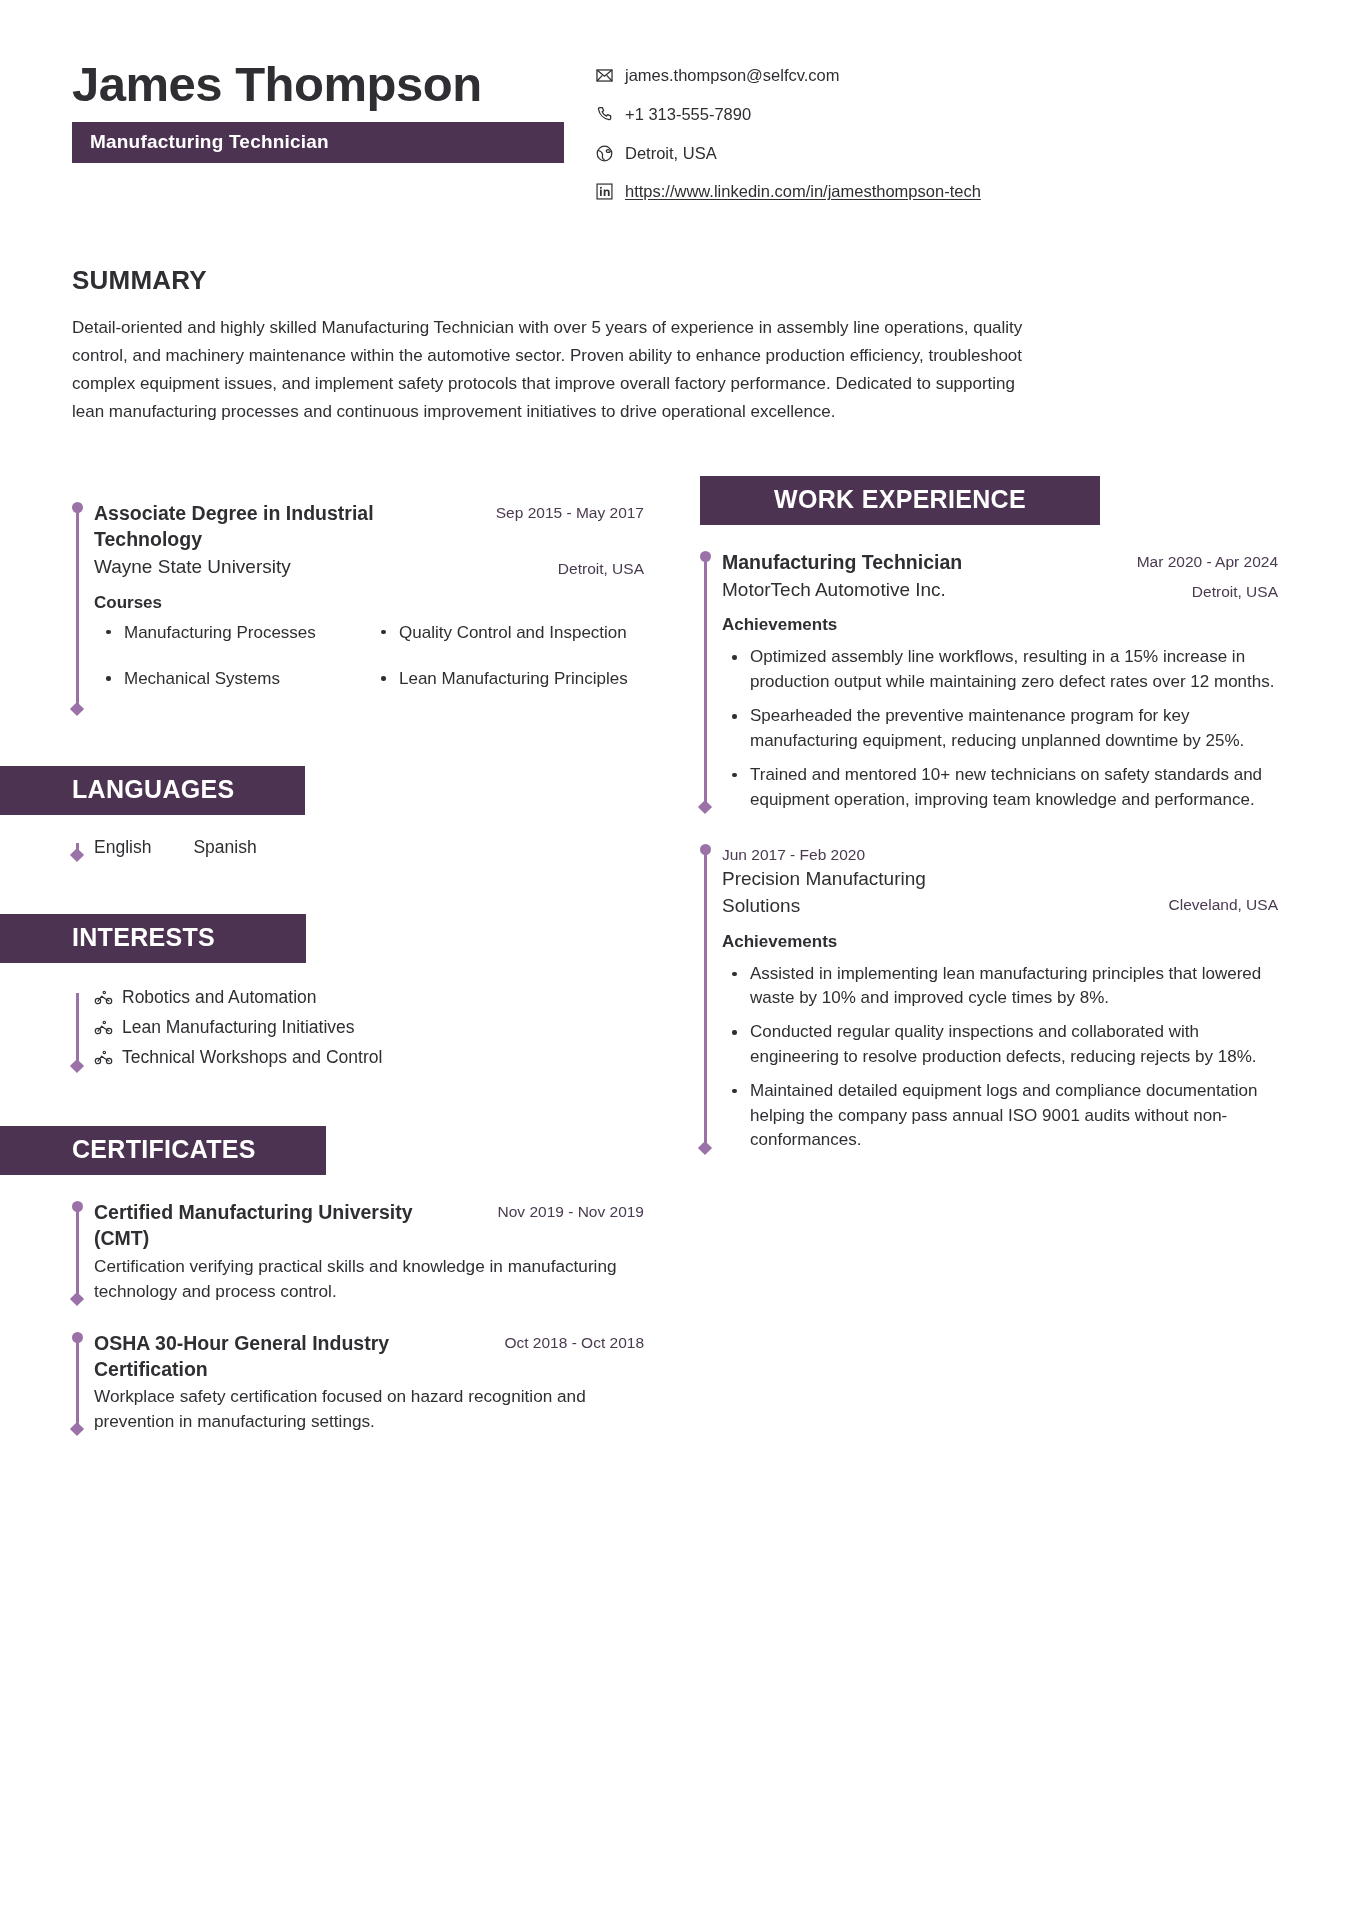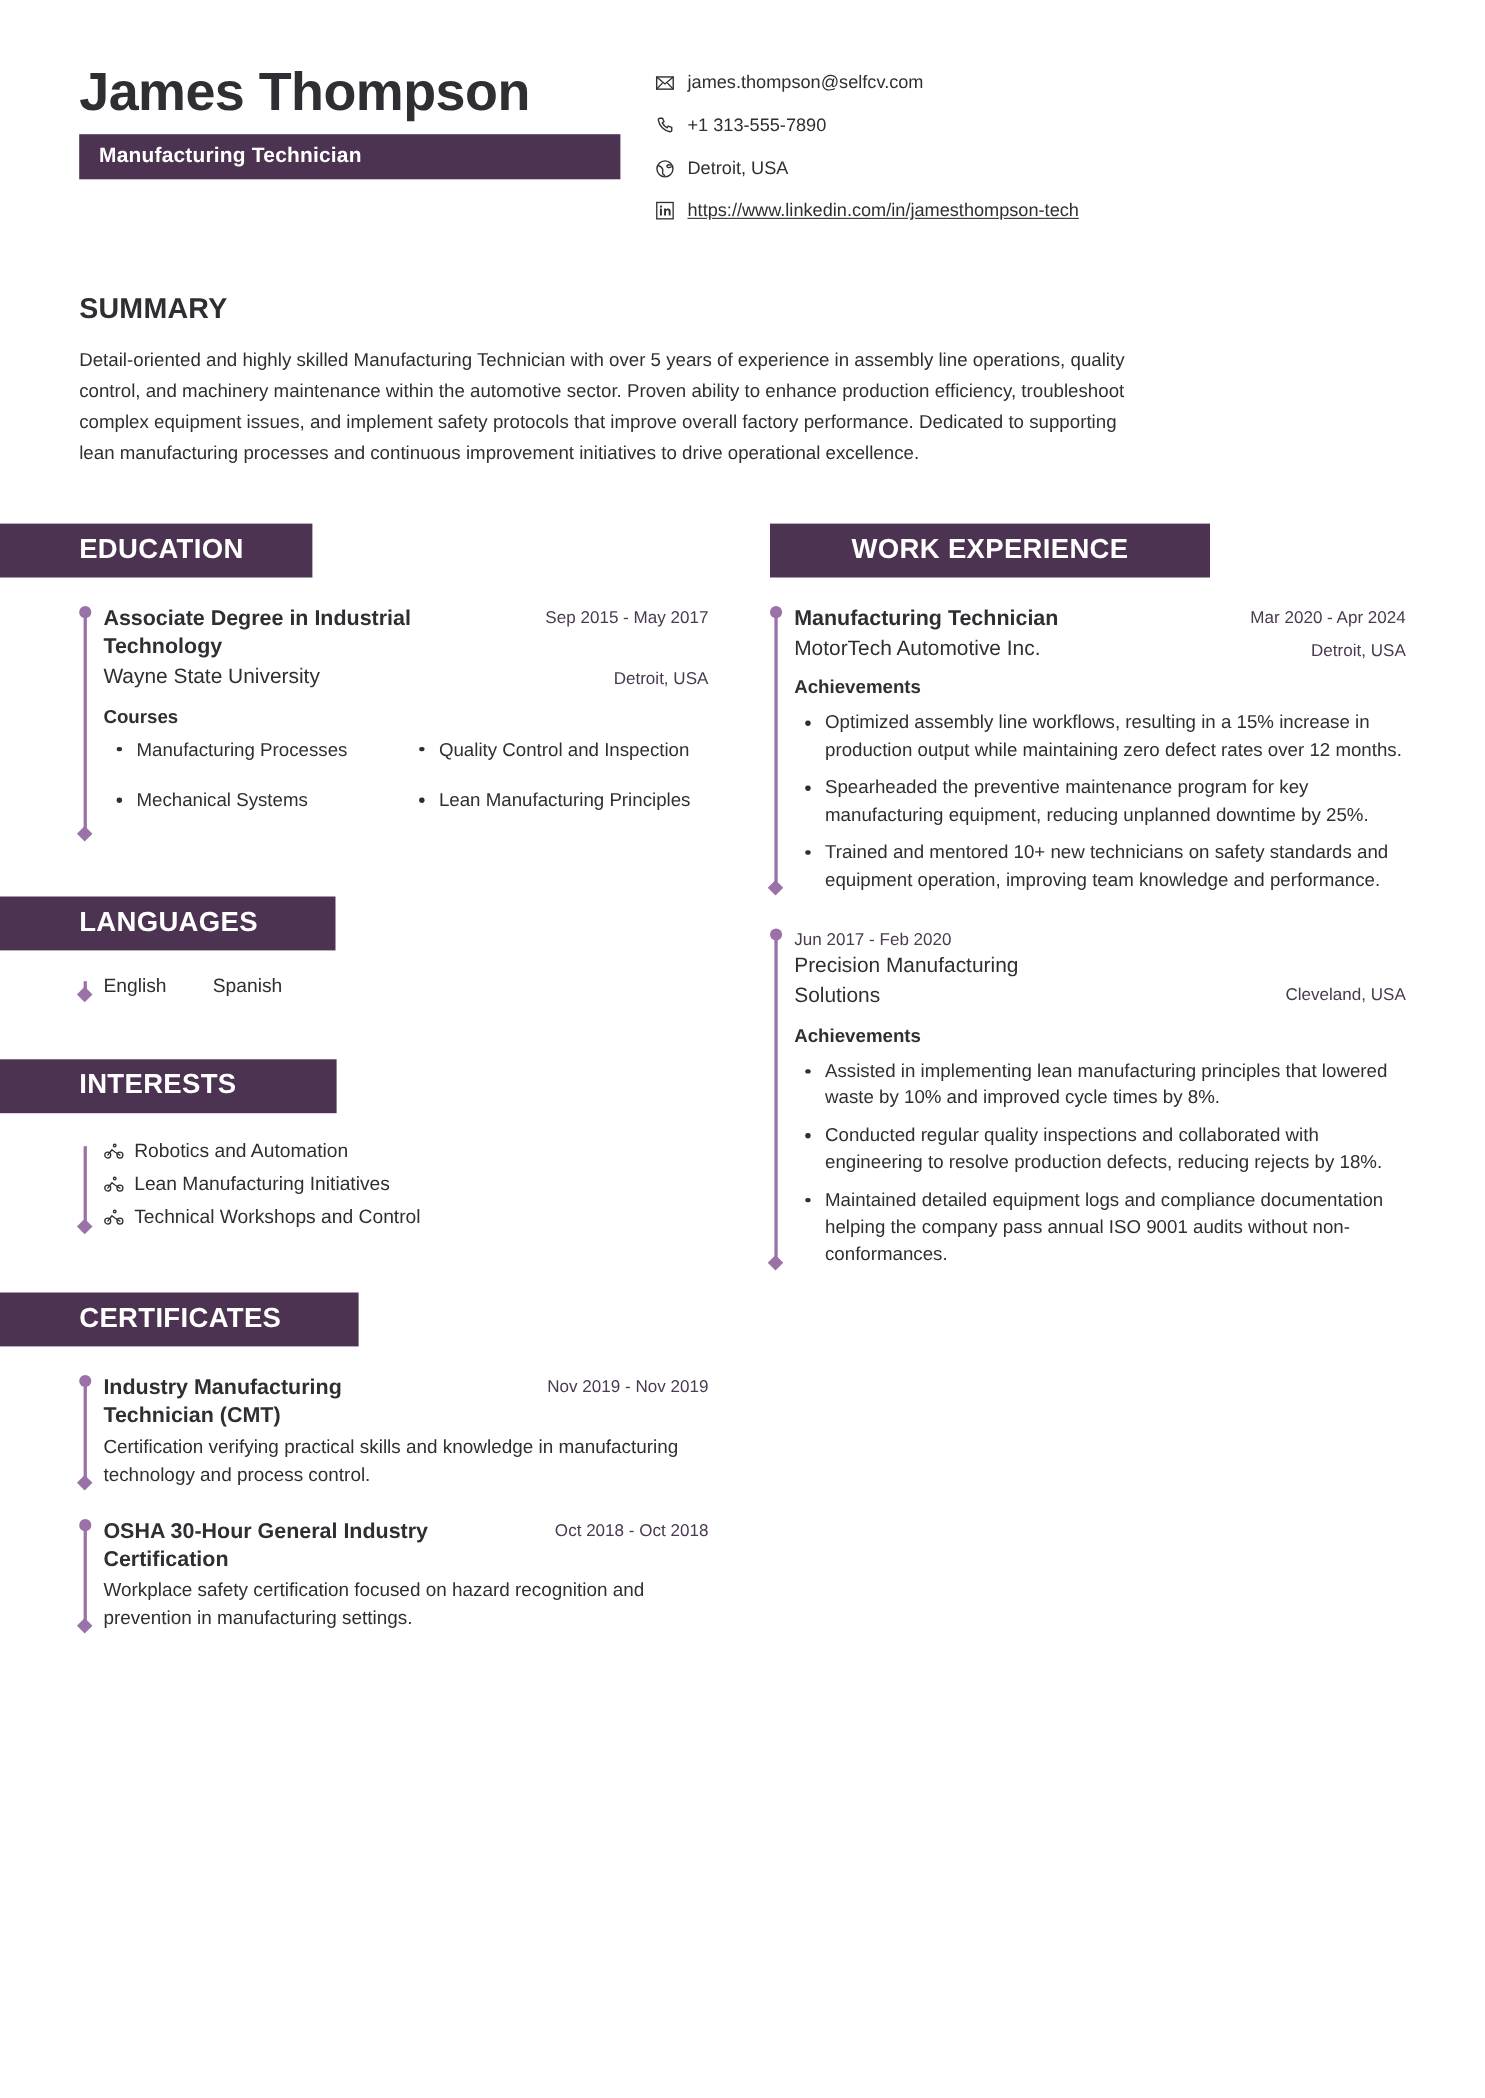--- a/index.html
+++ b/index.html
@@ -269,21 +269,20 @@
   <div class="summary-wrap">
     <div class="summary-title">SUMMARY</div>
     <div class="summary-text">Detail-oriented and highly skilled Manufacturing Technician with over 5 years of experience in assembly line operations, quality control, and machinery maintenance within the automotive sector. Proven ability to enhance production efficiency, troubleshoot complex equipment issues, and implement safety protocols that improve overall factory performance. Dedicated to supporting lean manufacturing processes and continuous improvement initiatives to drive operational excellence.</div>
   </div>
 
   <div class="columns">
 
     <div class="col-left">
 
       <div>
-        <div class="sec-bar left">EDUCATION</div>
         <div class="edu-body tl">
           <span class="tl-dot"></span>
           <div class="entry">
             <div class="entry-head">
               <div class="entry-title" style="max-width:350px">Associate Degree in Industrial Technology</div>
               <div class="entry-date">Sep 2015 - May 2017</div>
             </div>
             <div class="entry-sub">
               <div class="entry-org">Wayne State University</div>
               <div class="entry-loc">Detroit, USA</div>
@@ -356,21 +355,21 @@
         </div>
       </div>
 
       <div class="sec-gap-cert">
         <div class="sec-bar cert">CERTIFICATES</div>
 
         <div class="edu-body tl">
           <span class="tl-dot"></span>
           <div class="entry">
             <div class="entry-head">
-              <div class="entry-title" style="max-width:320px">Industry Manufacturing Technician (CMT)</div>
+              <div class="entry-title" style="max-width:320px">Certified Manufacturing University (CMT)</div>
               <div class="entry-date">Nov 2019 - Nov 2019</div>
             </div>
             <div class="cert-desc">Certification verifying practical skills and knowledge in manufacturing technology and process control.</div>
           </div>
         </div>
 
         <div class="edu-body tl" style="margin-top:26px">
           <span class="tl-dot"></span>
           <div class="entry">
             <div class="entry-head">

